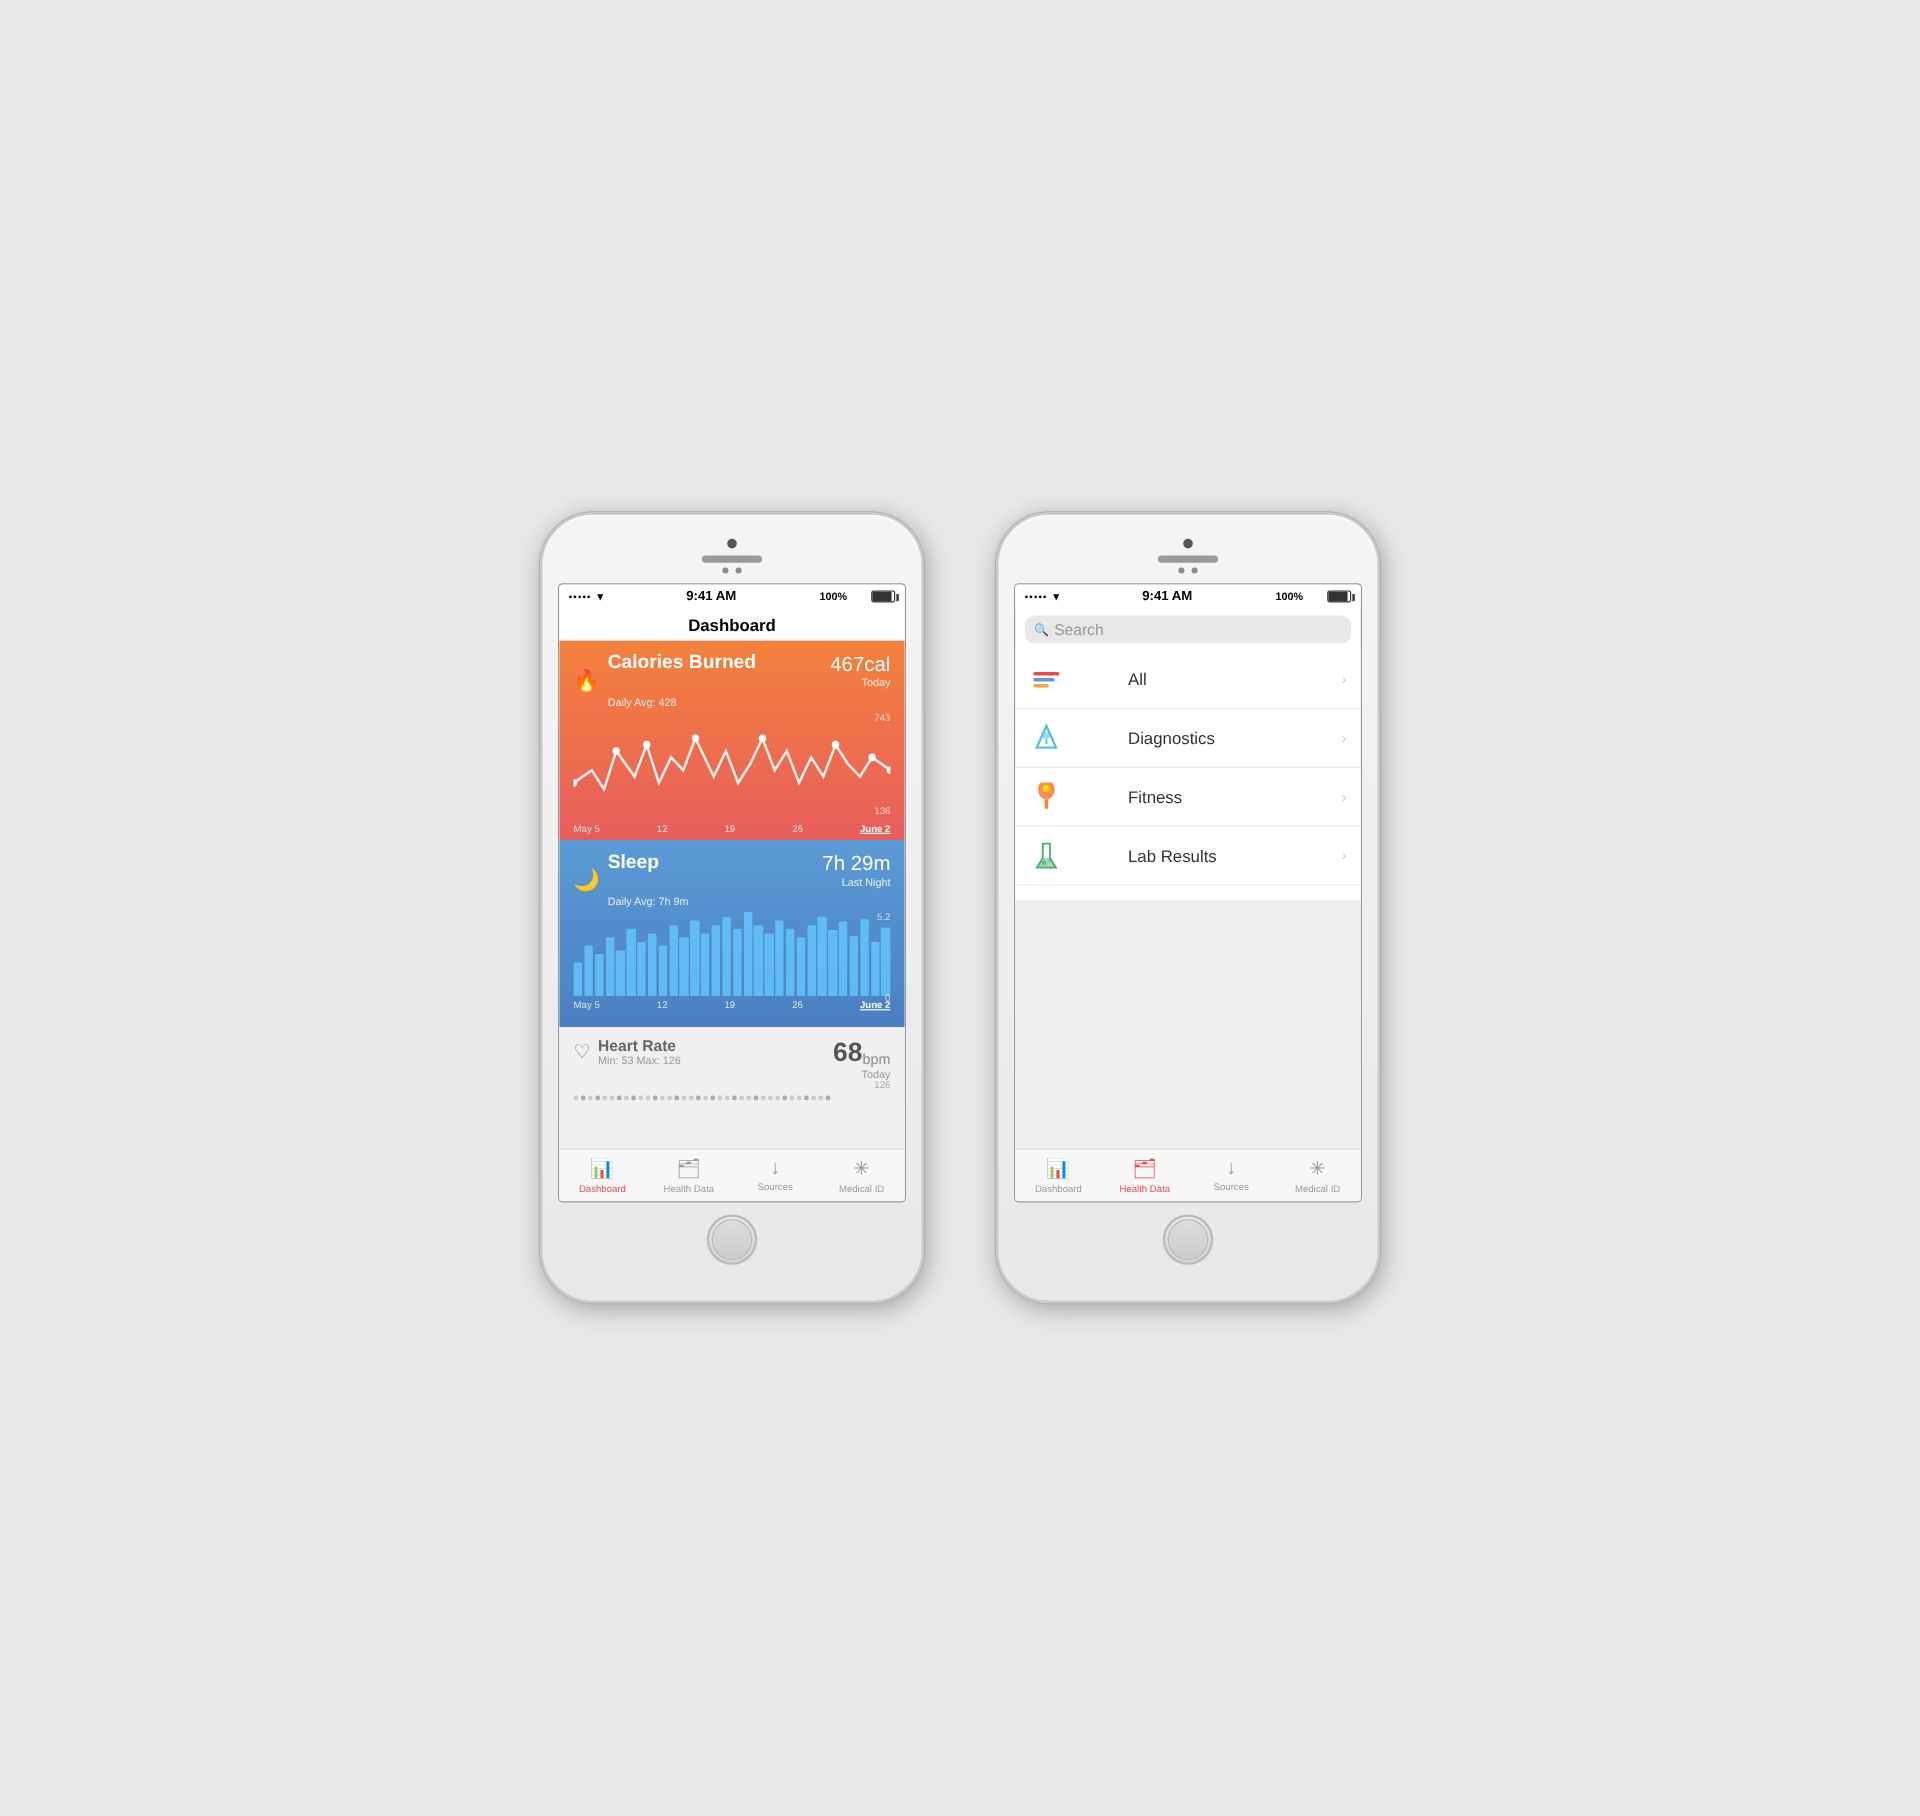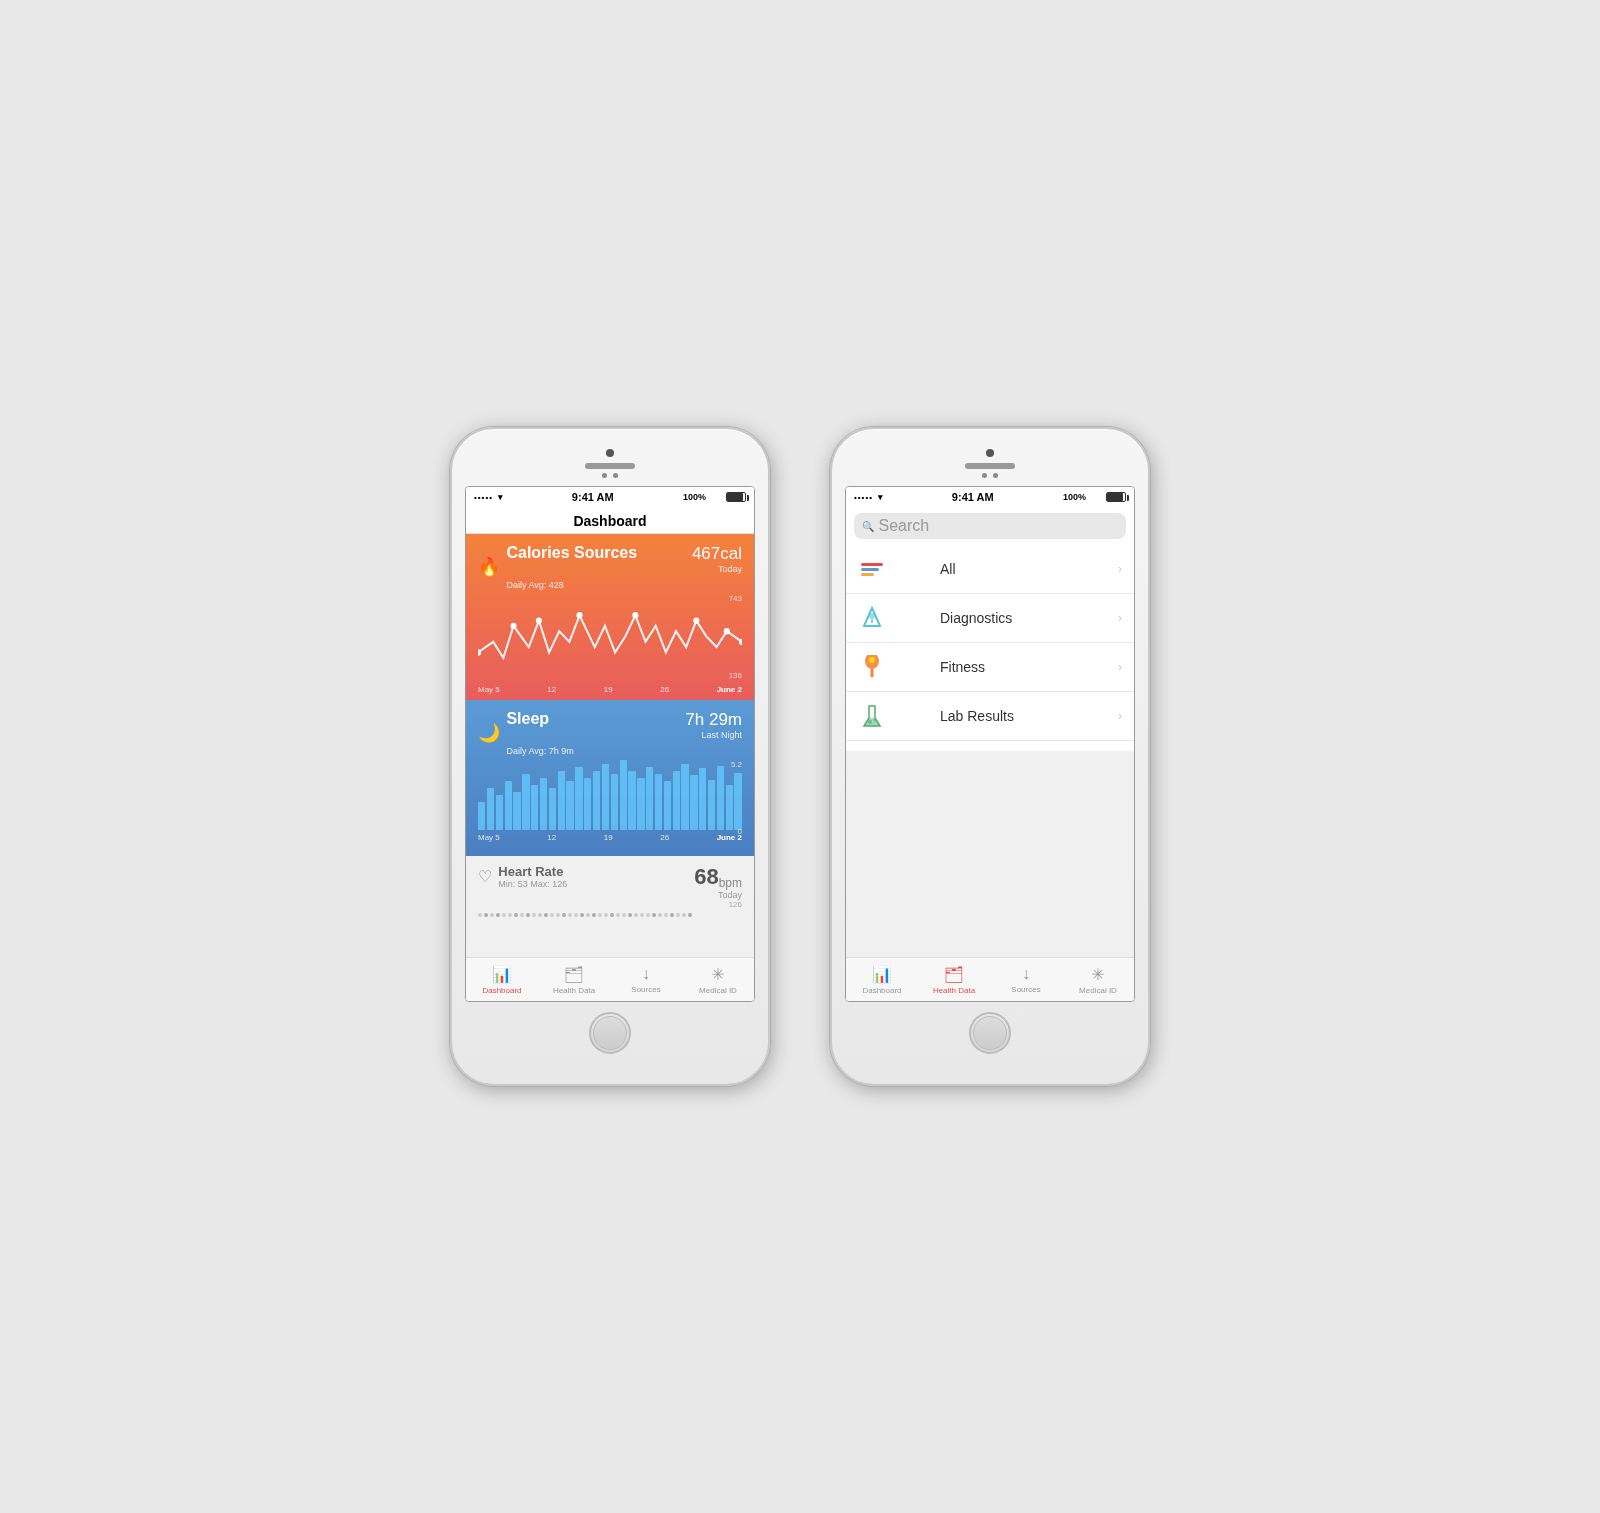--- a/index.html
+++ b/index.html
@@ -202,21 +202,21 @@
       height: 85px;
     }
 
     .chart-dates {
       display: flex;
       justify-content: space-between;
       font-size: 8px;
       color: rgba(255,255,255,0.8);
       margin-top: 2px;
     }
-    .chart-date-bold { font-weight: 700; color: #fff; }
+    .chart-date-bold { font-weight: 700; color: #fff; text-decoration: underline; }
 
     
     .card-sleep {
       background: linear-gradient(180deg, #5b9bd5 0%, #4a7fc1 100%);
       padding: 10px 12px 6px;
       min-height: 155px;
     }
 
     .sleep-bar-chart {
       display: flex;
@@ -294,21 +294,21 @@
     .search-bar {
       background: #e8e8e8;
       margin: 6px 8px;
       border-radius: 8px;
       display: flex;
       align-items: center;
       padding: 4px 8px;
       gap: 4px;
     }
     .search-icon-text { font-size: 10px; color: #999; }
-    .search-placeholder { font-size: 16px; color: #999; }
+    .search-placeholder { font-size: 13px; color: #999; }
 
     .health-list {
       flex: 1;
       overflow: hidden;
     }
 
     .health-list-item {
       display: flex;
       align-items: center;
       padding: 10px 12px;
@@ -368,21 +368,21 @@
 
     <div class="nav-title">Dashboard</div>
 
     <div class="scroll-content">
 
       <div class="card-calories">
         <div class="card-header">
           <div class="card-title-group">
             <span class="card-icon">🔥</span>
             <div>
-              <div class="card-title">Calories Sources</div>
+              <div class="card-title">Calories Burned</div>
               <div class="card-subtitle">Daily Avg: 428</div>
             </div>
           </div>
           <div class="card-value-group">
             <div class="card-value">467cal</div>
             <div class="card-value-label">Today</div>
           </div>
         </div>
 
         <div class="chart-area">

